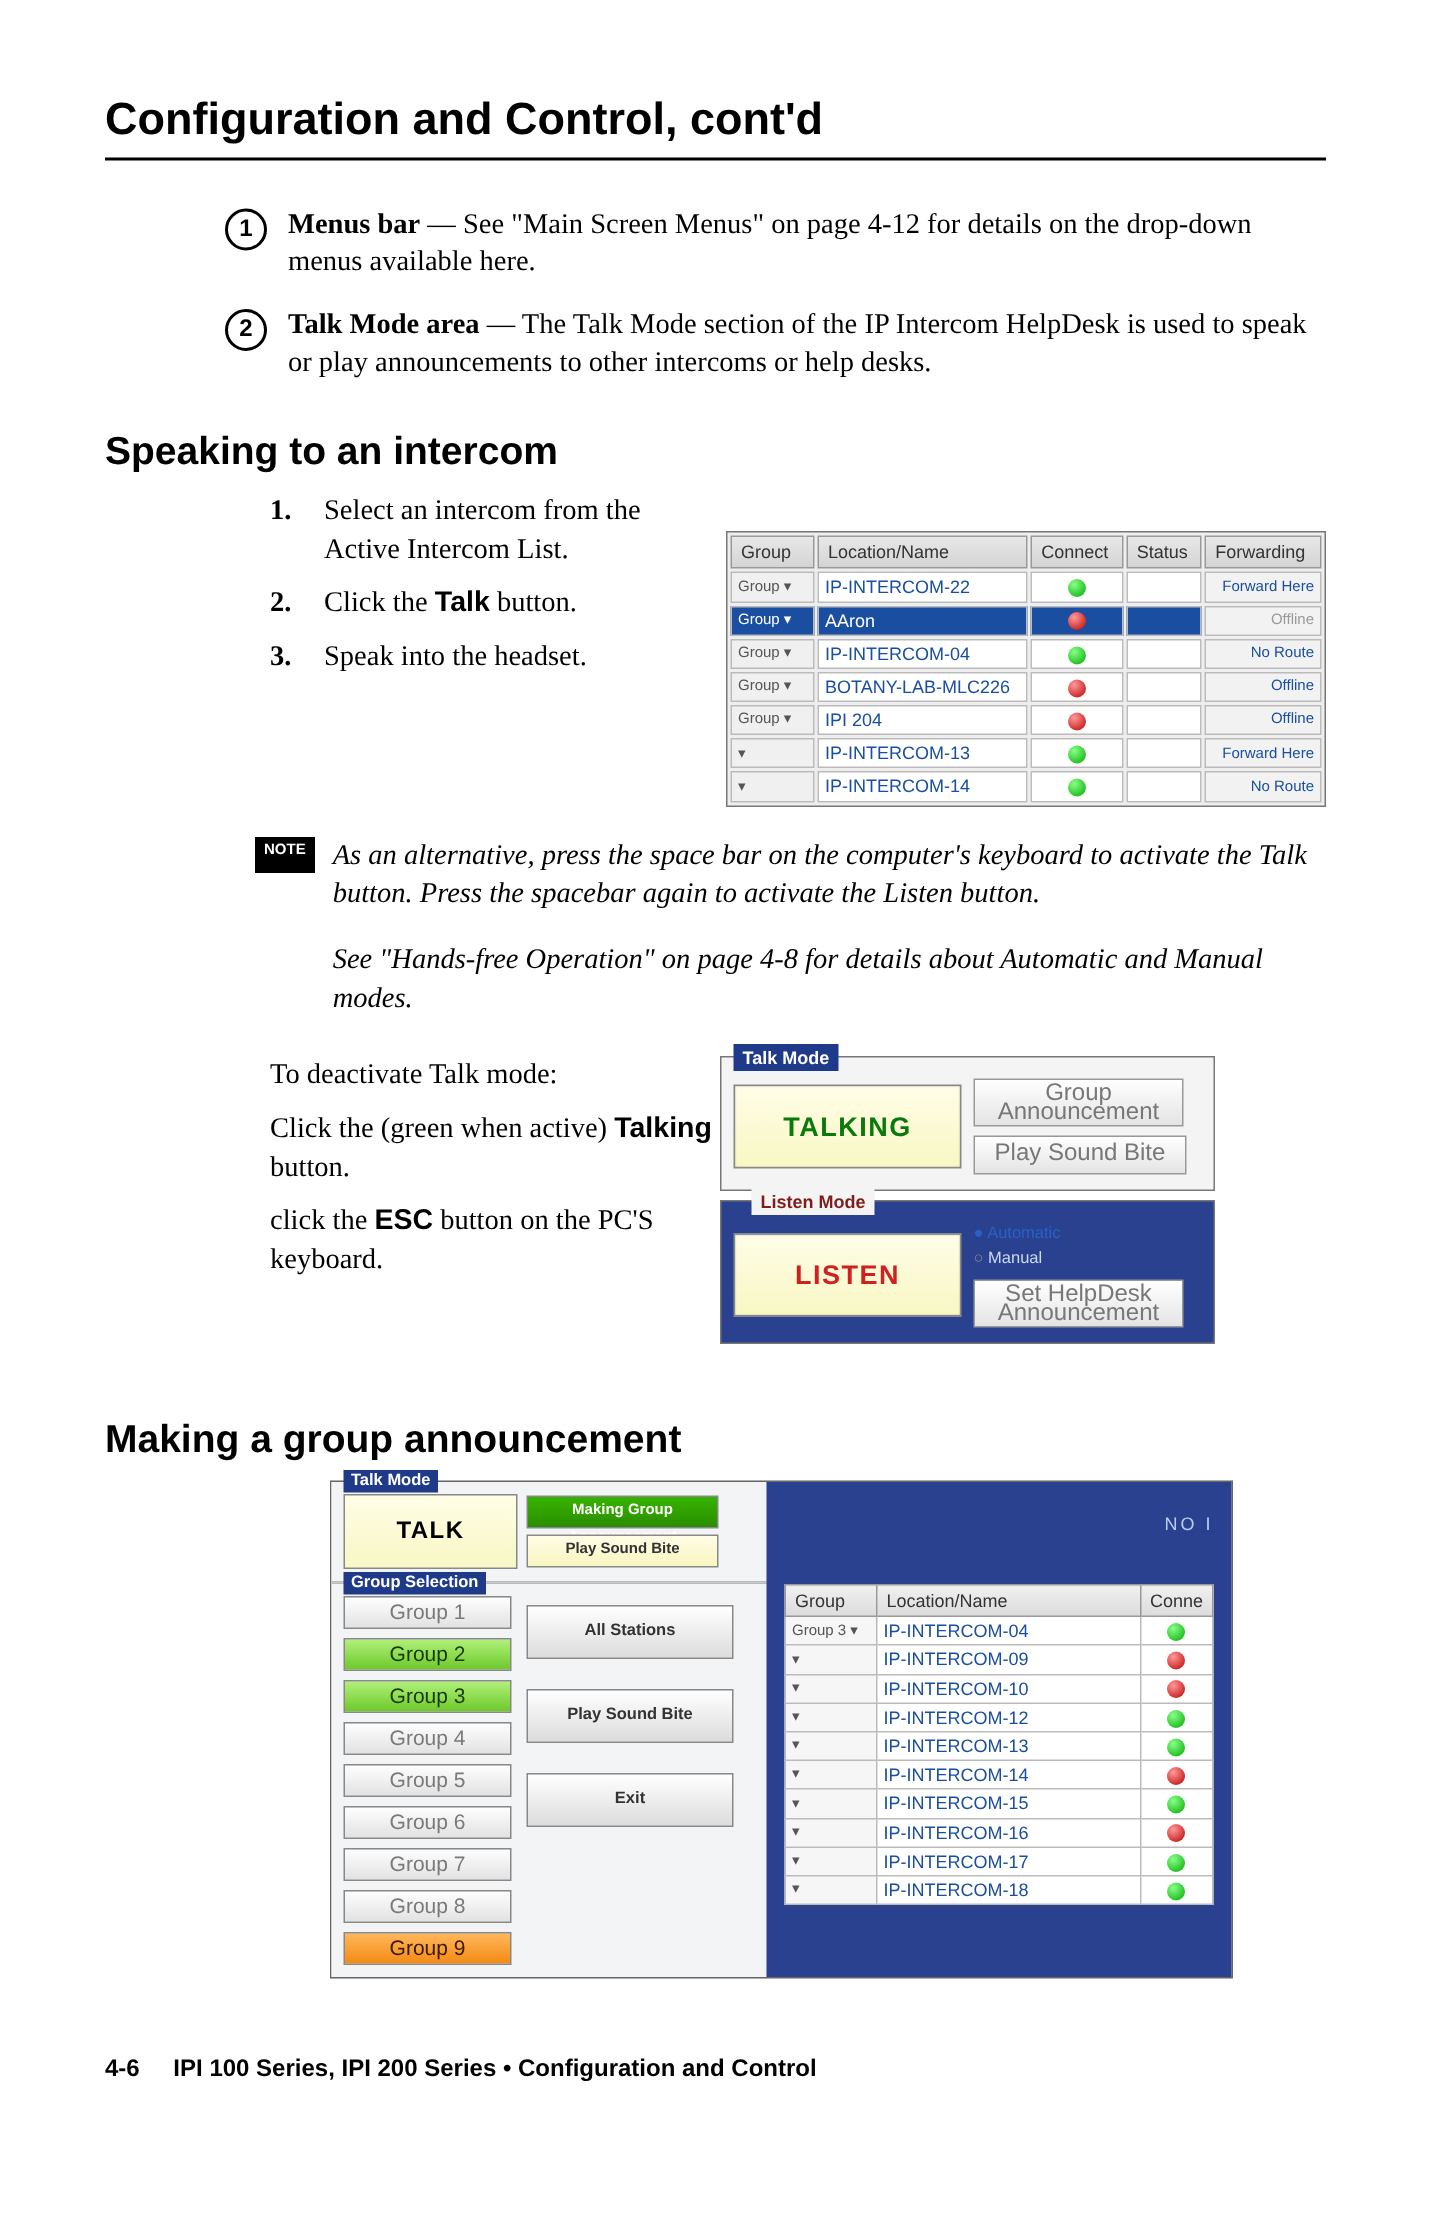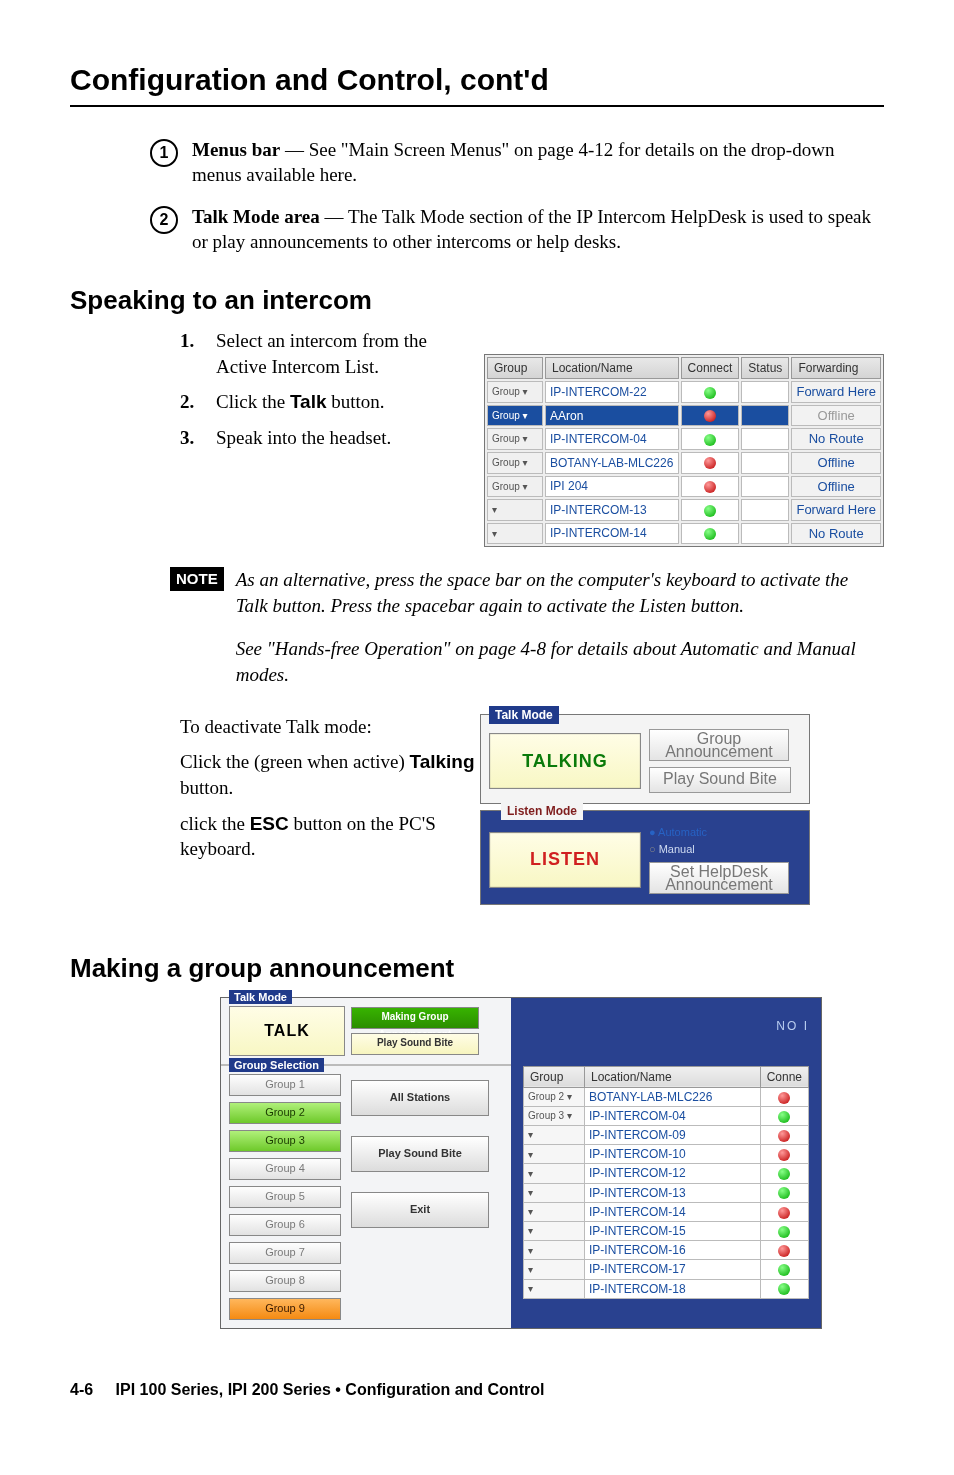--- a/index.html
+++ b/index.html
@@ -69,21 +69,21 @@
   .note-block {
     display: flex;
     margin-left: 100px;
     margin-top: 20px;
   }
   .note-badge {
     background: #000;
     color: #fff;
     font-family: Arial, Helvetica, sans-serif;
     font-weight: 700;
-    font-size: 15px;
+    font-size: 10px;
     padding: 2px 6px;
     height: 20px;
     margin-right: 12px;
     flex-shrink: 0;
   }
   .note-body {
     font-style: italic;
   }
   .note-body p {
     margin: 0 0 18px 0;
@@ -130,23 +130,23 @@
     color: #1a4ea0;
     background: #fff;
   }
   .mini-table .grp {
     background: #f0f0f0;
     color: #555;
     width: 46px;
     font-size: 10px;
   }
   .mini-table .fwd {
-    text-align: center;
+    text-align: right;
     background: #f2f2f2;
-    font-size: 13px;
+    font-size: 10px;
   }
   .mini-table tr.sel td { background: #1a4ea0; color: #fff; }
   .mini-table tr.sel td.fwd { background:#f2f2f2; color:#999; }
   .dot-green, .dot-red {
     display: inline-block;
     width: 12px;
     height: 12px;
     border-radius: 50%;
     vertical-align: middle;
   }
@@ -289,21 +289,21 @@
     font-weight: 700;
     padding: 0 5px;
   }
   .ga-grid { display: flex; gap: 10px; }
   .ga-gcol { display: flex; flex-direction: column; gap: 6px; }
   .gbtn {
     width: 110px;
     height: 20px;
     border: 1px solid #888;
     text-align: center;
-    font-size: 11px;
+    font-size: 14px;
     line-height: 18px;
     background: linear-gradient(#fefefe,#e2e2e2);
     color: #7a7a7a;
   }
   .gbtn.on { background: linear-gradient(#b0f07a,#6ec92a); color: #1a3a00; }
   .gbtn.orange { background: linear-gradient(#ffb75c,#f48a12); color: #3a1a00; }
   .ga-actbtn {
     width: 136px;
     height: 34px;
     border: 1px solid #888;
@@ -550,25 +550,20 @@
       <table class="ic-table">
         <tbody>
             <tr>
           <th>Group</th>
           <th>Location/Name</th>
           <th>Conne</th>
         </tr>
         </tbody>
           <tbody id="ic-rows">
             <tr>
-    <td class="grp">Group 2 ▾</td>
-    <td>BOTANY-LAB-MLC226</td>
-    <td class="c"><span class="dot-red"></span></td>
-            </tr>
-            <tr>
     <td class="grp">Group 3 ▾</td>
     <td>IP-INTERCOM-04</td>
     <td class="c"><span class="dot-green"></span></td>
             </tr>
             <tr>
     <td class="grp">▾</td>
     <td>IP-INTERCOM-09</td>
     <td class="c"><span class="dot-red"></span></td>
             </tr>
             <tr>

